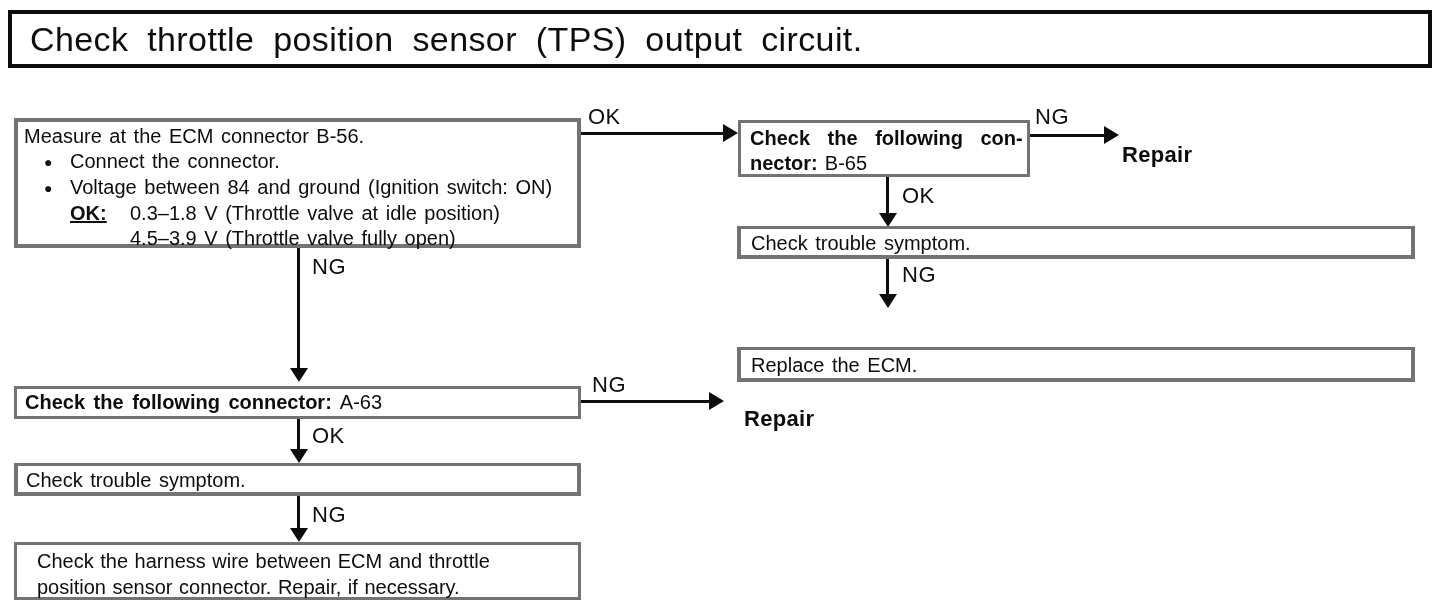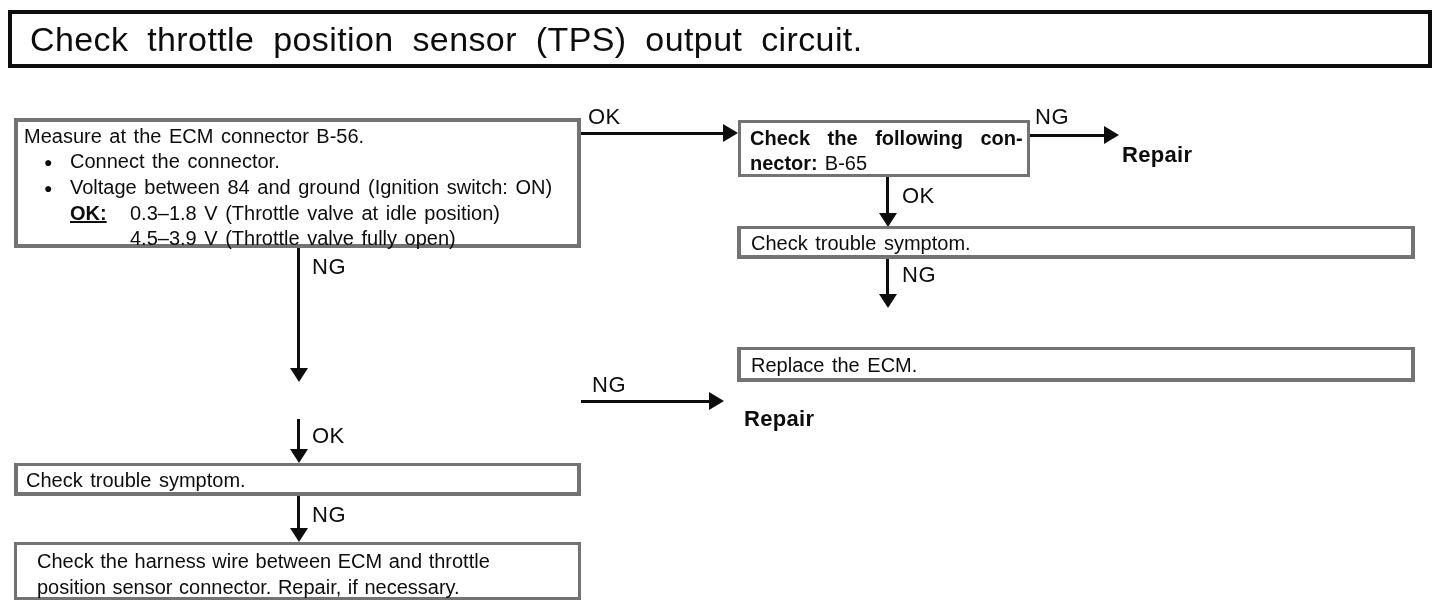--- a/index.html
+++ b/index.html
@@ -97,20 +97,23 @@
   <div class="vl" style="left:886px;top:259px;height:37px;"></div>
   <div class="arr-d" style="left:879px;top:294px;"></div>
   <div class="elabel" style="left:902px;top:262px;">NG</div>
 
   <div class="box btop3 wideR repl node-line">Replace the ECM.</div>
 
   <div class="vl" style="left:297px;top:248px;height:122px;"></div>
   <div class="arr-d" style="left:290px;top:368px;"></div>
   <div class="elabel" style="left:312px;top:254px;">NG</div>
 
+  <div class="box b3 a63">
+    <b>Check the following connector:</b><span class="val">A-63</span>
+  </div>
 
   <div class="elabel" style="left:592px;top:372px;">NG</div>
   <div class="hl" style="left:581px;top:400px;width:130px;"></div>
   <div class="arr-r" style="left:709px;top:392px;"></div>
   <div class="terminal" style="left:744px;top:390px;">Repair</div>
 
   <div class="vl" style="left:297px;top:419px;height:32px;"></div>
   <div class="arr-d" style="left:290px;top:449px;"></div>
   <div class="elabel" style="left:312px;top:423px;">OK</div>
 

